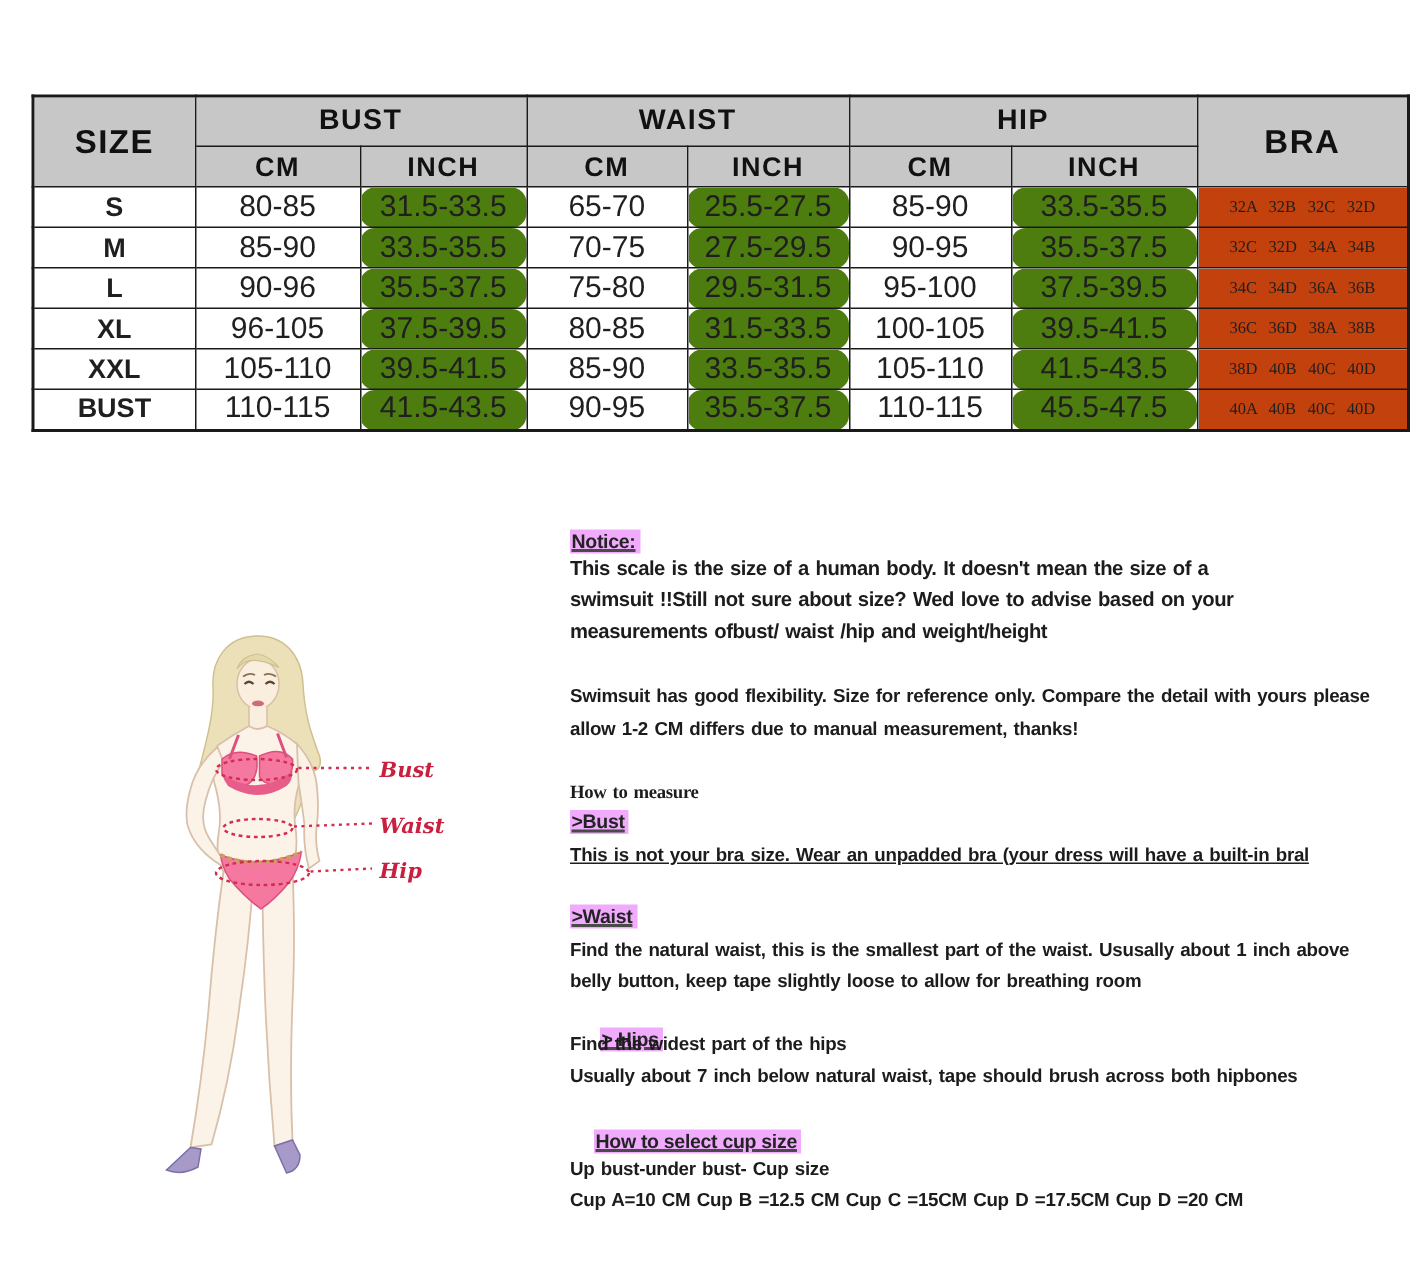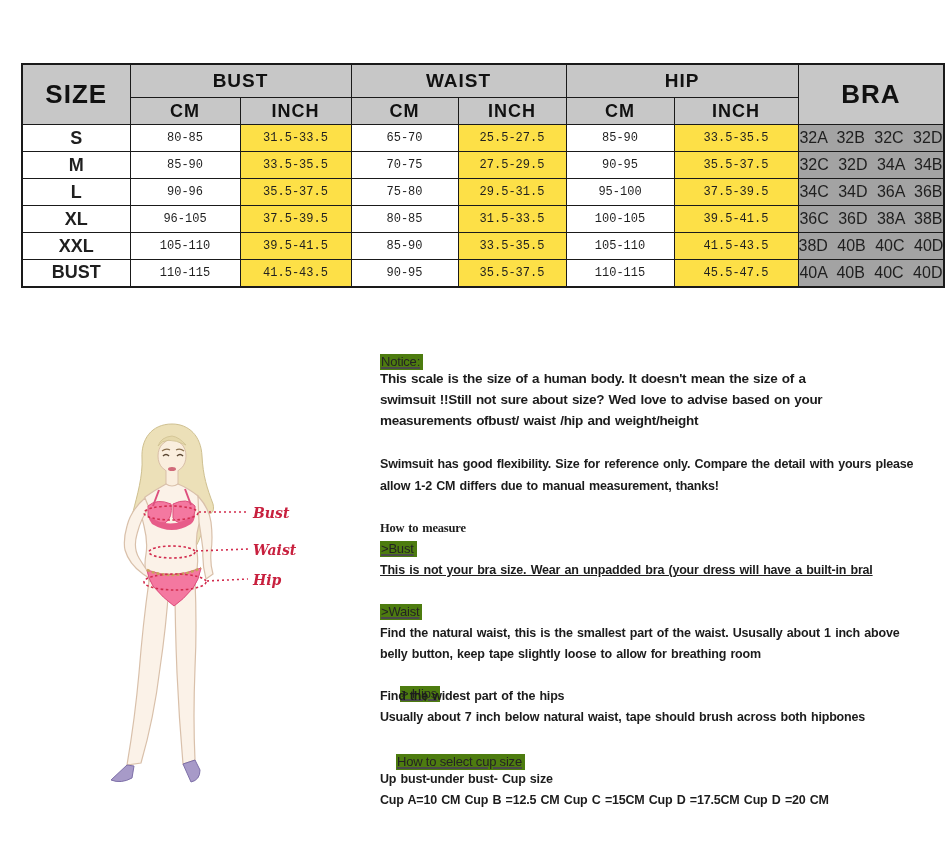--- a/index.html
+++ b/index.html
@@ -13,45 +13,45 @@
     border-collapse:collapse;table-layout:fixed;
     border:2px solid #1a1a1a;
   }
   .size-table th,.size-table td{
     border:1px solid #1a1a1a;text-align:center;vertical-align:middle;padding:0;
     overflow:hidden;white-space:nowrap;
   }
   .size-table thead th{background:#c7c7c7;font-weight:bold;color:#111;}
   .th-group{font-size:19px;letter-spacing:1px;height:32px;}
   .th-unit{font-size:18px;letter-spacing:1px;height:26px;}
-  .th-size,.th-bra{font-size:26px;letter-spacing:1px;margin-left:17px;}
+  .th-size,.th-bra{font-size:22px;letter-spacing:1px;margin-left:17px;}
   .size-table tbody tr{height:27px;}
   .cell-size{font-weight:bold;font-size:18px;font-family:"Liberation Sans",sans-serif;background:#fff;}
-  .cell-num{font-family:Liberation Mono, monospace;font-size:12px;background:#fff;}
-  .cell-inch{background:#fde047;}
-  .cell-bra{font-size:16px;word-spacing:5px;background:#a3a3a3;font-family:Liberation Sans, sans-serif;}
+  .cell-num{font-family:Liberation Sans, sans-serif;font-size:20px;background:#fff;border-radius:10px;}
+  .cell-inch{background:#4d7c0f;}
+  .cell-bra{font-size:11px;word-spacing:5px;background:#c2410c;font-family:Liberation Serif, serif;}
   
   .figure-wrap{position:absolute;left:95px;top:418px;width:270px;height:398px;}
   .figlabel{
     font-family:"DejaVu Serif",serif;font-style:italic;font-weight:bold;
     font-size:14px;fill:#c8203e;
   }
   
   .notes{position:absolute;left:380px;top:352px;width:565px;height:470px;}
   .notes .blk{position:absolute;left:0;}
   .tline{
     font-weight:bold;font-size:12.5px;line-height:21px;letter-spacing:-0.2px;
     word-spacing:1px;color:#1c1c1c;white-space:nowrap;
   }
   .tline-lg{font-size:13.5px;letter-spacing:-0.3px;}
   .hl{
-    display:inline-block;background:#4d7c0f;padding:0 3px 1px 1px;
+    display:inline-block;background:#f0abfc;padding:0 3px 1px 1px;
     text-decoration:underline;text-decoration-thickness:2px;
     text-decoration-color:#4a4a4a;text-underline-offset:1px;
-    font-weight:normal;font-size:13px;letter-spacing:-0.2px;color:#232323;line-height:15px;
+    font-weight:bold;font-size:13px;letter-spacing:-0.2px;color:#232323;line-height:15px;
   }
 </style>
 </head>
 <body>
 
 <table class="size-table">
   <colgroup>
     <col style="width:108px">
       <col style="width:110px">
       <col style="width:111px">

